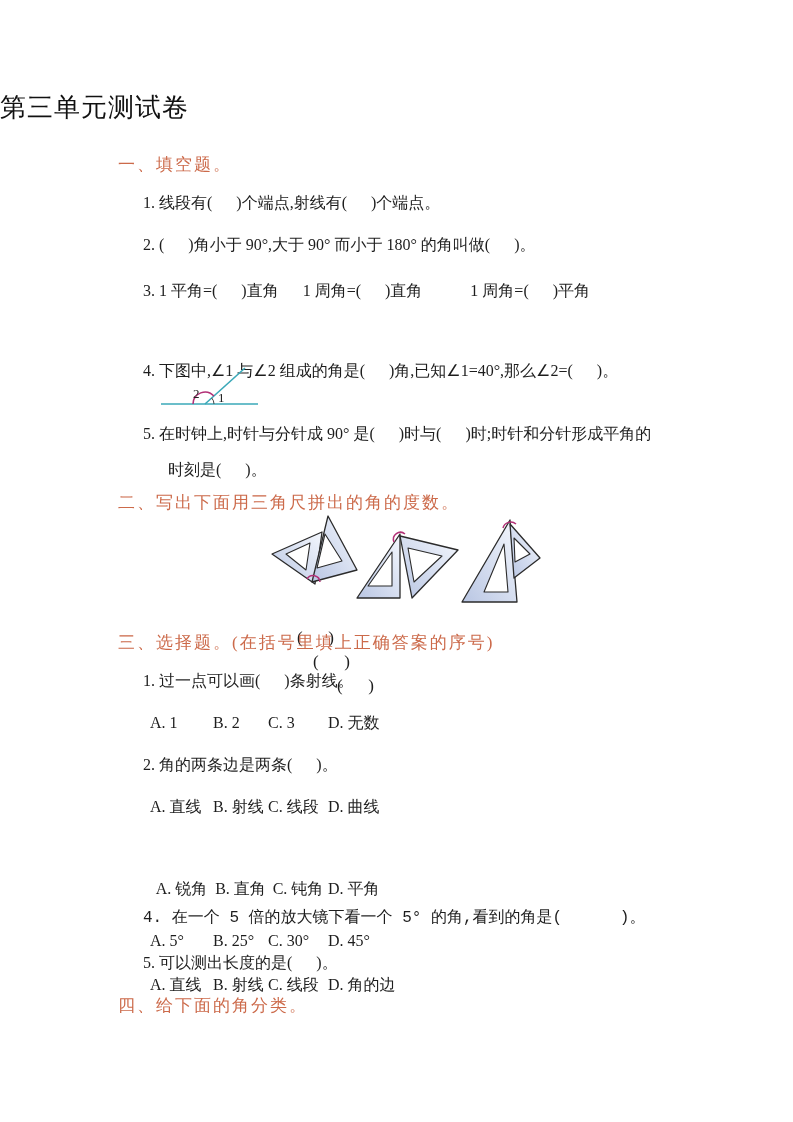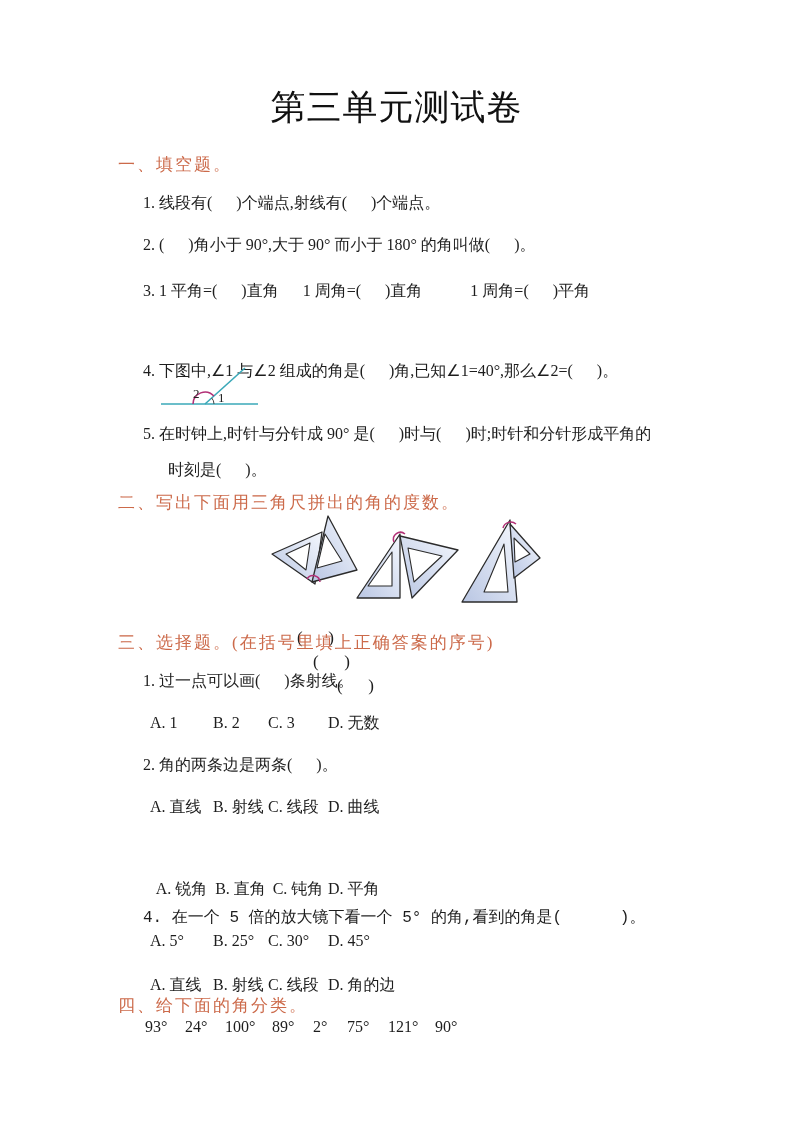--- a/index.html
+++ b/index.html
@@ -3,21 +3,21 @@
 <meta charset="utf-8">
 <style>
   html,body { margin:0; padding:0; background:#ffffff; }
   .page {
     position:relative; width:793px; height:1122px; background:#ffffff;
     font-family:"Liberation Serif","DejaVu Sans",serif;
     color:var(--c-body,#1d1d1d); overflow:hidden;
   }
   .abs { position:absolute; white-space:pre; font-size:16px; line-height:24px; }
   .title {
-    width:793px; text-align:center; font-size:35px; line-height:40px;
+    width:793px; font-size:26px; line-height:40px;
     letter-spacing:1px; color:#111;
   }
   .heading { color:var(--c-heading,#cc6a4a); font-size:17px; letter-spacing:2px; }
   .opts { display:grid; grid-template-columns:63px 55px 60px auto; }
   .angles { display:grid; grid-template-columns:40px 40px 47px 41px 34px 41px 47px auto; }
   .blankrow { font-size:17px; }
   .blankrow span { display:inline-block; }
   svg { position:absolute; overflow:visible; }
   .outer { fill:url(#tg); stroke:var(--c-triangle-stroke,#2b2b2b); stroke-width:1.3; stroke-linejoin:round; }
   .hole  { fill:#ffffff; stroke:var(--c-triangle-stroke,#2b2b2b); stroke-width:1.1; stroke-linejoin:round; }
@@ -120,32 +120,23 @@
   </div>
 
   <div class="abs" style="left:143px;top:906px;font-family:Liberation Mono, monospace;">4. 在一个 5 倍的放大镜下看一个 5° 的角,看到的角是(      )。</div>
   <div class="abs opts" style="left:150px;top:929px;">
     <span>A. 5°</span>
     <span>B. 25°</span>
     <span>C. 30°</span>
     <span>D. 45°</span>
   </div>
 
+  <div class="abs" style="left:143px;top:951px;">5. 可以测出长度的是(      )。</div>
   <div class="abs opts" style="left:150px;top:973px;">
     <span>A. 直线</span>
     <span>B. 射线</span>
     <span>C. 线段</span>
     <span>D. 角的边</span>
   </div>
 
   <div class="abs heading" style="left:118px;top:994px;">四、给下面的角分类。</div>
-  <div class="abs angles" style="left:145px;top:1015px;">
-    <span>93°</span>
-    <span>24°</span>
-    <span>100°</span>
-    <span>89°</span>
-    <span>2°</span>
-    <span>75°</span>
-    <span>121°</span>
-    <span>90°</span>
-  </div>
 
 </div>
 
 </body></html>

